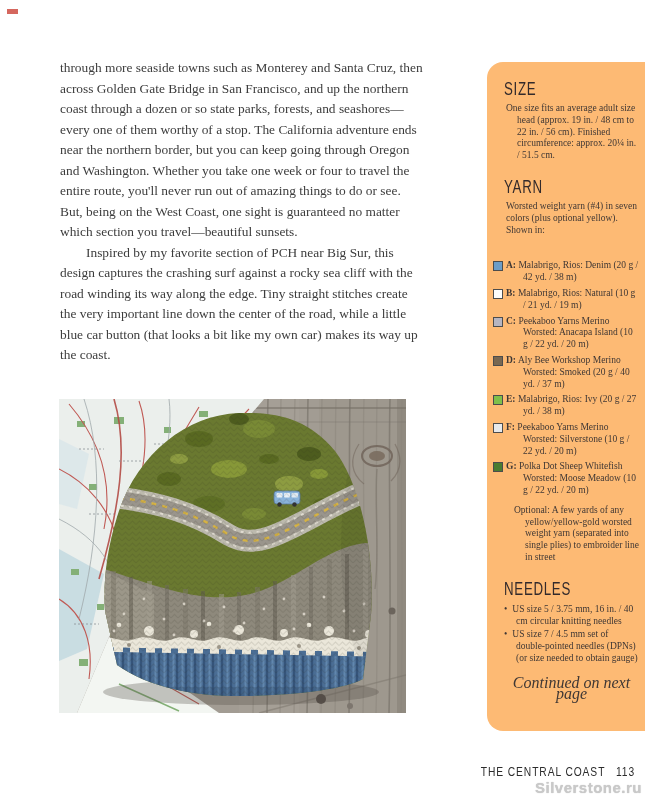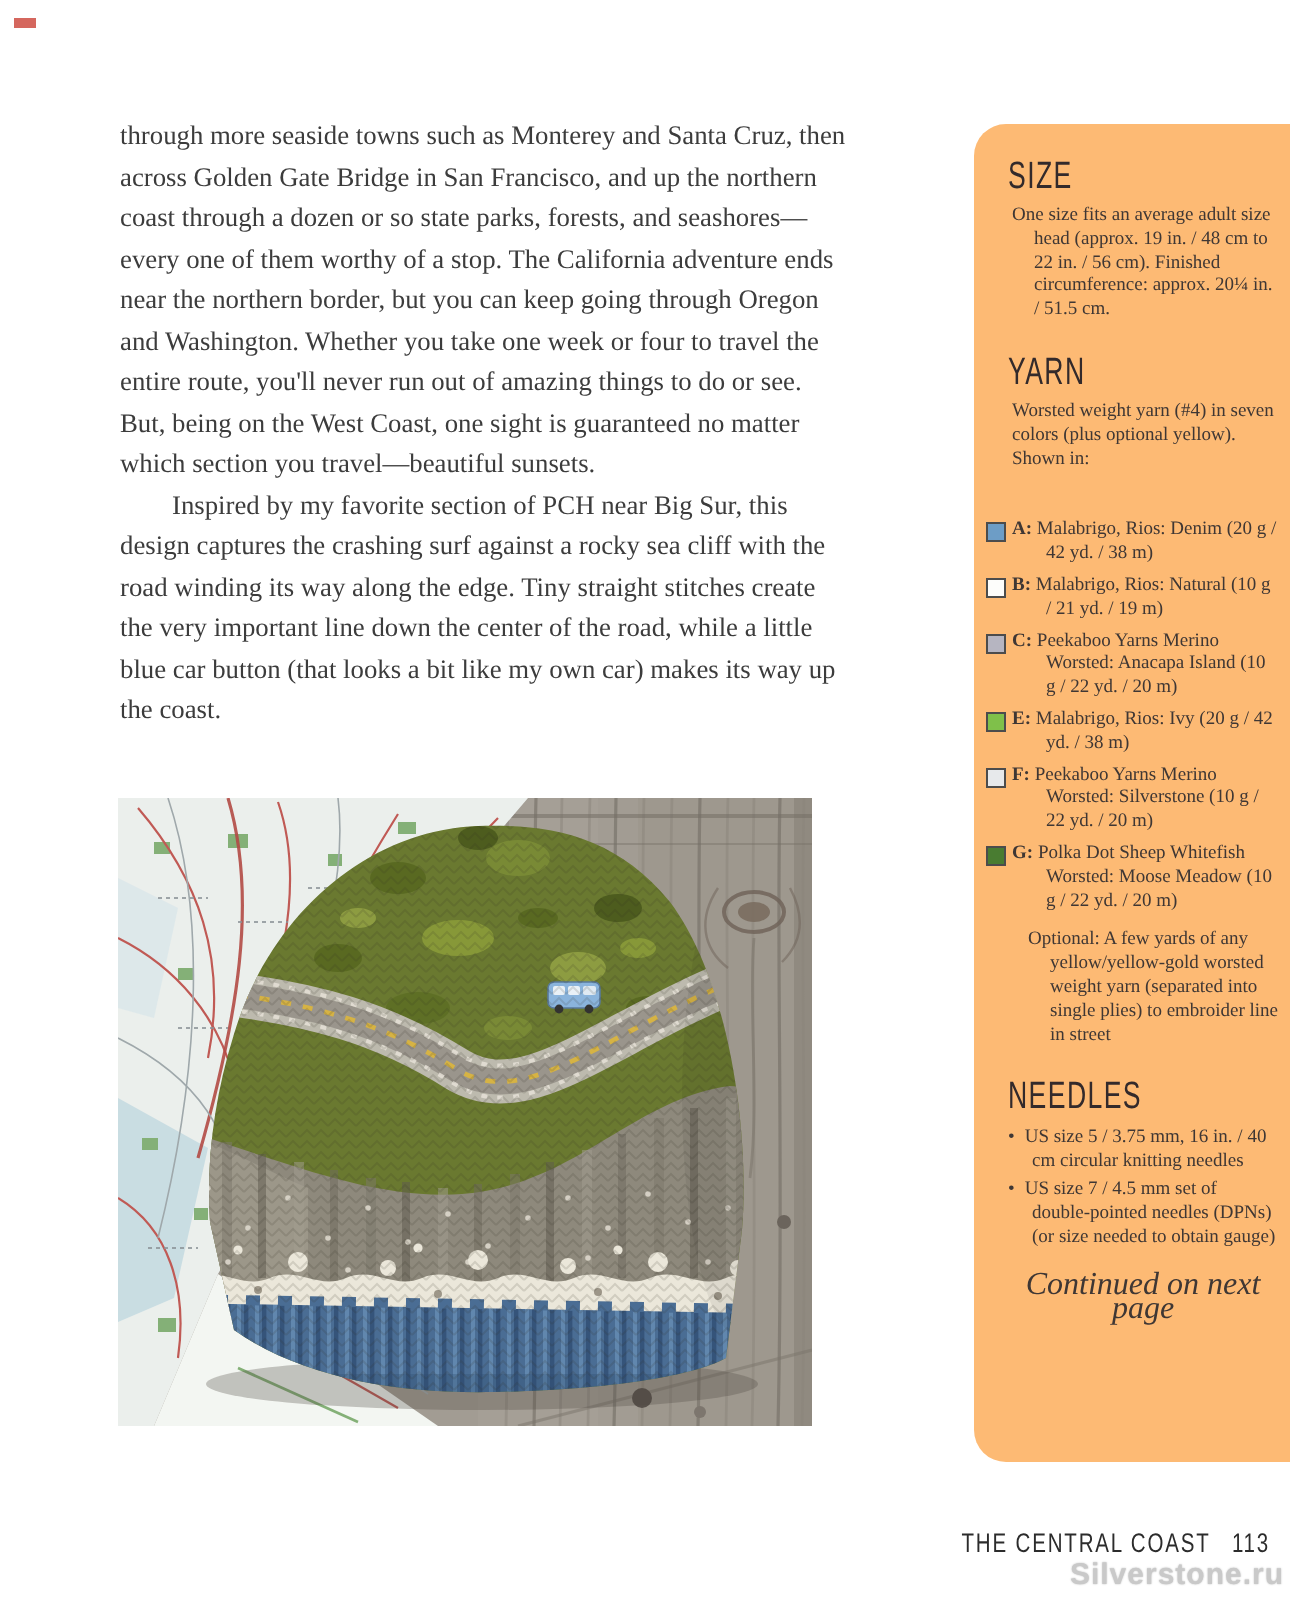--- a/index.html
+++ b/index.html
@@ -299,23 +299,28 @@
         <span class="swatch" style="background: rgb(253, 253, 251);"></span>
         <span class="yarn-letter">B:</span>
         <span>Malabrigo, Rios: Natural (10 g / 21 yd. / 19 m)</span>
       </li>
       <li class="yarn-item">
         <span class="swatch" style="background: rgb(182, 181, 193);"></span>
         <span class="yarn-letter">C:</span>
         <span>Peekaboo Yarns Merino Worsted: Anacapa Island (10 g / 22 yd. / 20 m)</span>
       </li>
       <li class="yarn-item">
+        <span class="swatch" style="background: rgb(120, 103, 81);"></span>
+        <span class="yarn-letter">D:</span>
+        <span>Aly Bee Workshop Merino Worsted: Smoked (20 g / 40 yd. / 37 m)</span>
+      </li>
+      <li class="yarn-item">
         <span class="swatch" style="background: rgb(127, 192, 74);"></span>
         <span class="yarn-letter">E:</span>
-        <span>Malabrigo, Rios: Ivy (20 g / 42 yd. / 38 m)</span>
+        <span>Malabrigo, Rios: Ivy (20 g / 27 yd. / 38 m)</span>
       </li>
       <li class="yarn-item">
         <span class="swatch" style="background: rgb(231, 233, 235);"></span>
         <span class="yarn-letter">F:</span>
         <span>Peekaboo Yarns Merino Worsted: Silverstone (10 g / 22 yd. / 20 m)</span>
       </li>
       <li class="yarn-item">
         <span class="swatch" style="background: rgb(73, 124, 49);"></span>
         <span class="yarn-letter">G:</span>
         <span>Polka Dot Sheep Whitefish Worsted: Moose Meadow (10 g / 22 yd. / 20 m)</span>

